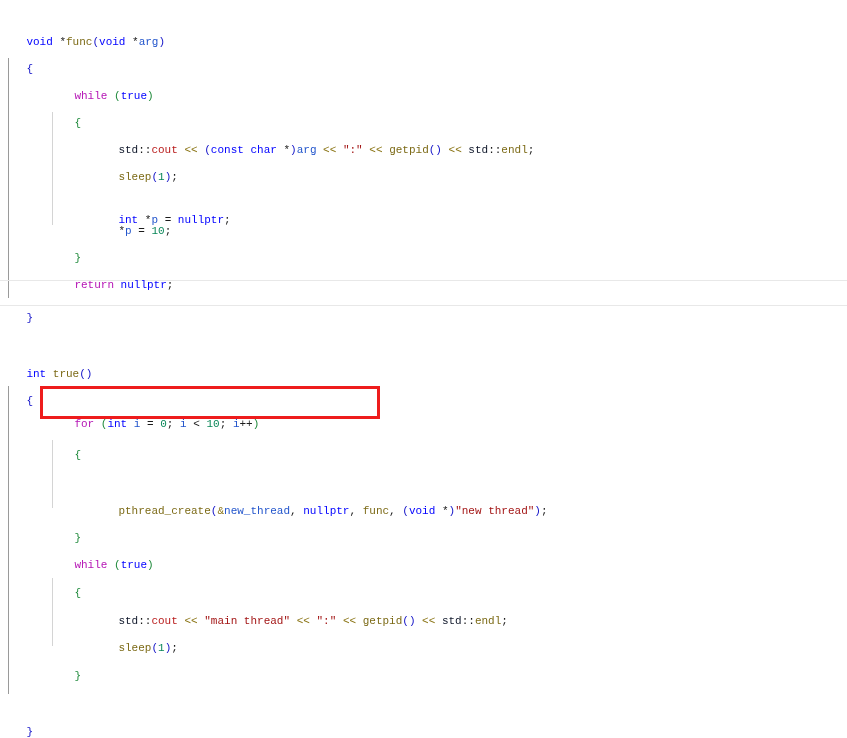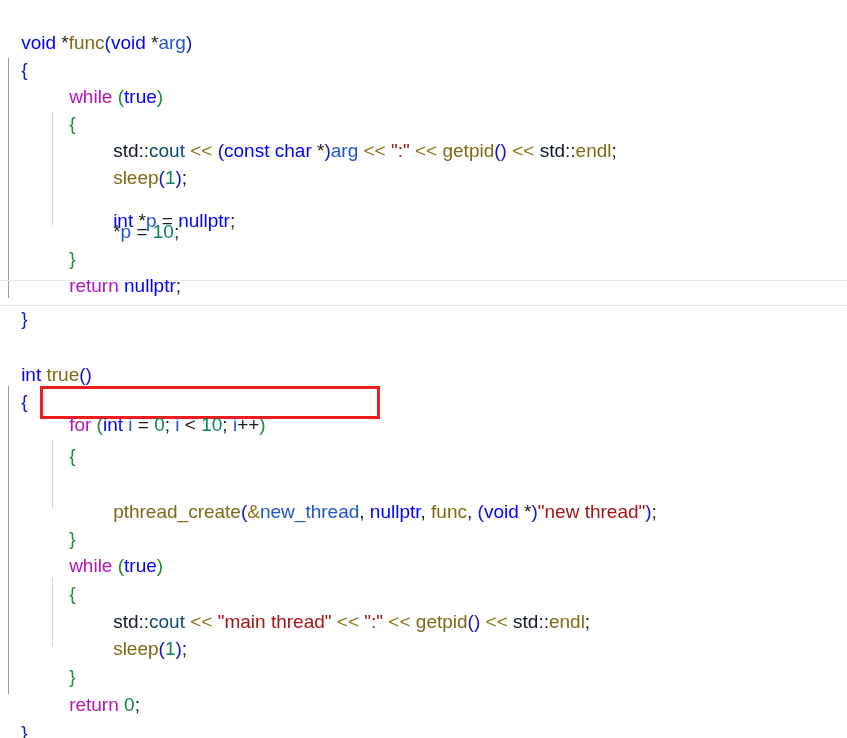--- a/index.html
+++ b/index.html
@@ -47,33 +47,33 @@
     pointer-events: none;
   }
 
   
   .code-line {
     position: absolute;
     left: 0;
     width: 847px;
     height: 27px;
     line-height: 27px;
-    font-size: 19px;
+    font-size: 11px;
     white-space: pre;
-    font-family: Liberation Sans, sans-serif;
+    font-family: Liberation Mono, monospace;
     letter-spacing: 0px;
   }
   .code-line .ind { display: inline-block; }
 
   
   .t-kw        { color: #0000ff; }  
   .t-ctrl      { color: #b515b5; }  
   .t-fn        { color: #7c6a16; }  
   .t-type      { color: #0f172a; }  
-  .t-member    { color: #0c4a6e; }  
+  .t-member    { color: #b91c1c; }  
   .t-str       { color: #a31515; }  
   .t-num       { color: #098658; }  
   .t-op        { color: #8a7414; }  
   .t-punct     { color: #1414c8; }  
   .t-paren-g   { color: #1f8a3b; }  
   .t-plain     { color: #1b1b1b; }
   .t-var       { color: #2255cc; }  
 
   
   #watermark {
@@ -185,22 +185,19 @@
   </div>
 
   <div class="code-line" style="top:608px;">
     <span class="ind" style="width:92px;"></span><span class="t-fn">sleep</span><span class="t-punct">(</span><span class="t-num">1</span><span class="t-punct">)</span><span class="t-plain">;</span>
   </div>
 
   <div class="code-line" style="top:636px;">
     <span class="ind" style="width:48px;"></span><span class="t-paren-g">}</span>
   </div>
 
-  <div class="code-line" style="top:664px;">
-    <span class="ind" style="width:48px;"></span><span class="t-ctrl">return</span><span class="t-num"> 0</span><span class="t-plain">;</span>
-  </div>
 
   <div class="code-line" style="top:692px;">
     <span class="t-punct">}</span>
   </div>
 
 
 </div>
 
 </body></html>

